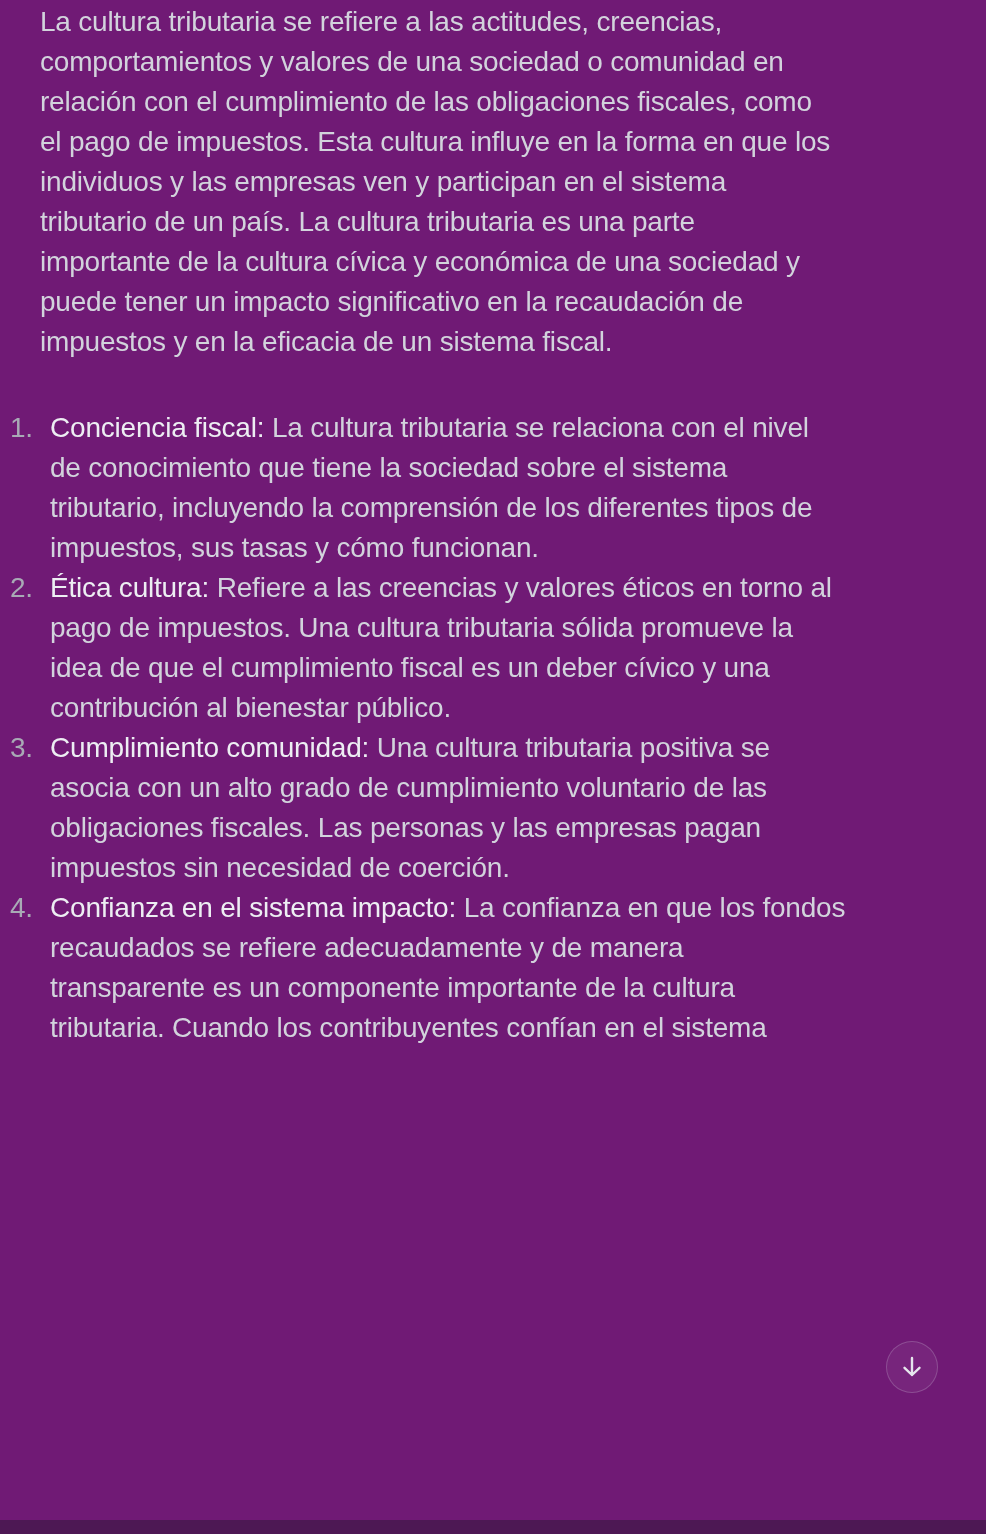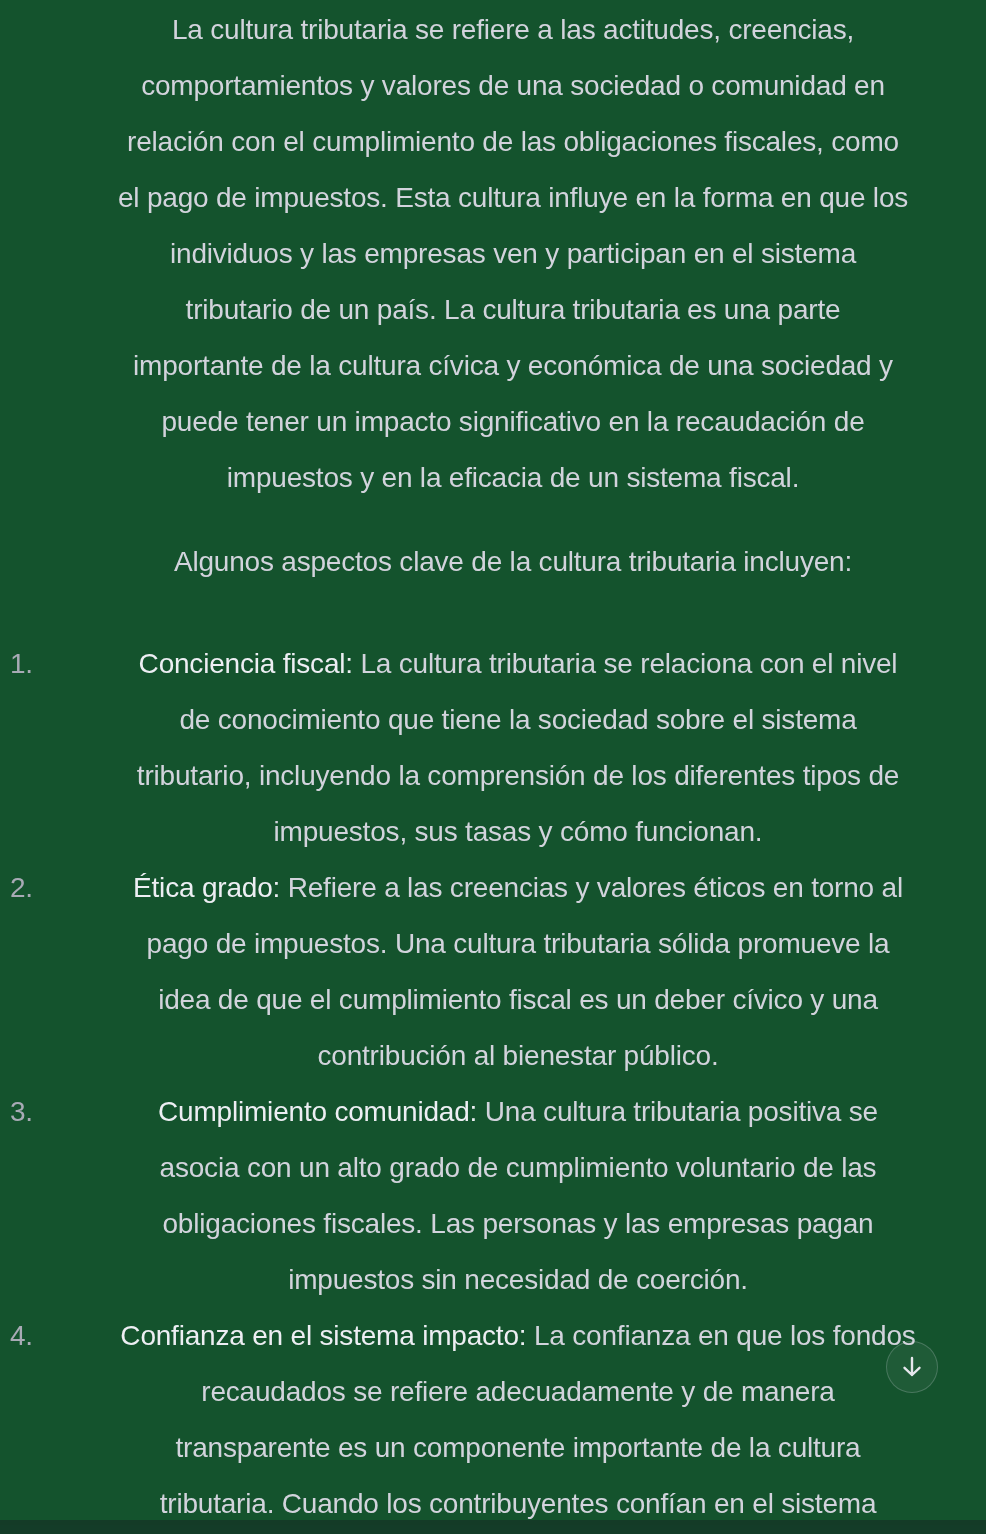--- a/index.html
+++ b/index.html
@@ -5,26 +5,25 @@
   html, body { margin: 0; padding: 0; }
   body {
     font-family: "Liberation Sans", "DejaVu Sans", sans-serif;
     background: #424450;
   }
   .viewport {
     position: relative;
     width: 986px;
     height: 1534px;
     overflow: hidden;
-    background: #14532d;
+    background: #701a75;
     color: #D2D3DC;
     font-size: 28px;
-    line-height: 56px;
+    line-height: 40px;
     letter-spacing: -0.2px;
-    text-align: center;
   }
   .message { position: relative; padding-top: 2px; }
   .message p {
     margin: 0 0 28px 0;
     padding-left: 40px;
     white-space: pre-line;
   }
   .numbered-list { margin-top: 46px; }
   .list-item {
     position: relative;
@@ -78,30 +77,29 @@
     <p>La cultura tributaria se refiere a las actitudes, creencias,
 comportamientos y valores de una sociedad o comunidad en
 relación con el cumplimiento de las obligaciones fiscales, como
 el pago de impuestos. Esta cultura influye en la forma en que los
 individuos y las empresas ven y participan en el sistema
 tributario de un país. La cultura tributaria es una parte
 importante de la cultura cívica y económica de una sociedad y
 puede tener un impacto significativo en la recaudación de
 impuestos y en la eficacia de un sistema fiscal.</p>
 
-    <p>Algunos aspectos clave de la cultura tributaria incluyen:</p>
 
     <div class="numbered-list">
 
       <div class="list-item"><span class="marker">1.</span><strong>Conciencia fiscal:</strong> <span>La cultura tributaria se relaciona con el nivel
 de conocimiento que tiene la sociedad sobre el sistema
 tributario, incluyendo la comprensión de los diferentes tipos de
 impuestos, sus tasas y cómo funcionan.</span></div>
 
-      <div class="list-item"><span class="marker">2.</span><strong>Ética grado:</strong> <span>Refiere a las creencias y valores éticos en torno al
+      <div class="list-item"><span class="marker">2.</span><strong>Ética cultura:</strong> <span>Refiere a las creencias y valores éticos en torno al
 pago de impuestos. Una cultura tributaria sólida promueve la
 idea de que el cumplimiento fiscal es un deber cívico y una
 contribución al bienestar público.</span></div>
 
       <div class="list-item"><span class="marker">3.</span><strong>Cumplimiento comunidad:</strong> <span>Una cultura tributaria positiva se
 asocia con un alto grado de cumplimiento voluntario de las
 obligaciones fiscales. Las personas y las empresas pagan
 impuestos sin necesidad de coerción.</span></div>
 
       <div class="list-item"><span class="marker">4.</span><strong>Confianza en el sistema impacto:</strong> <span>La confianza en que los fondos

